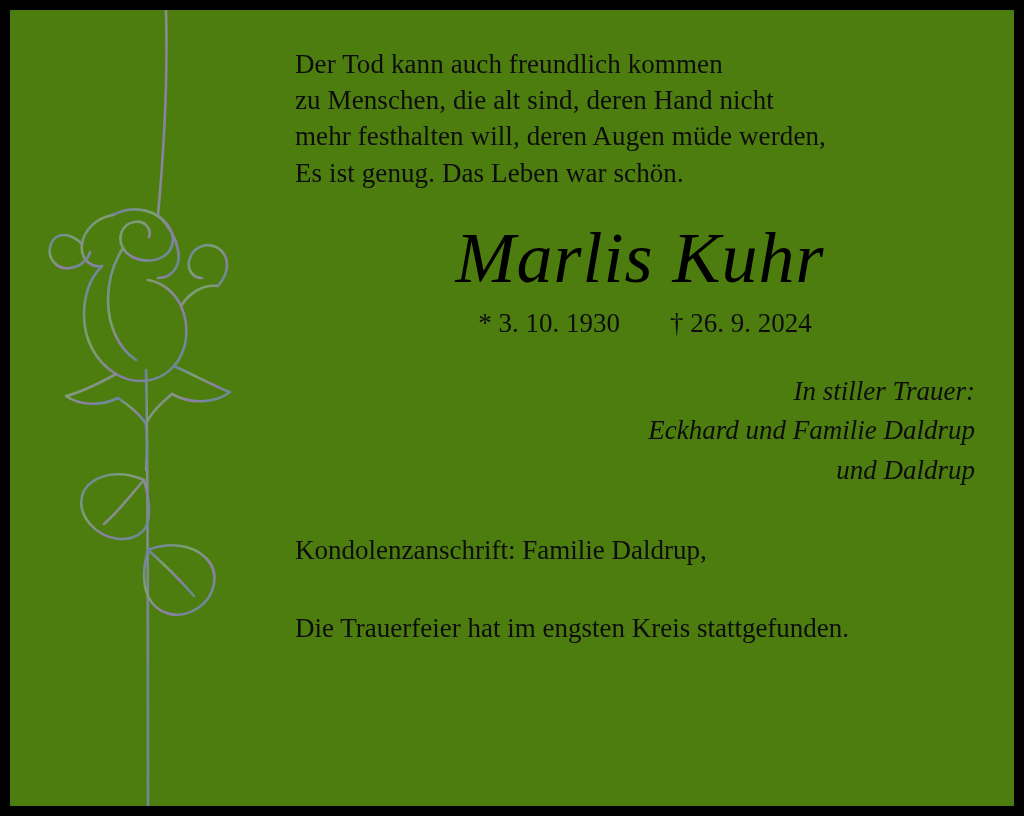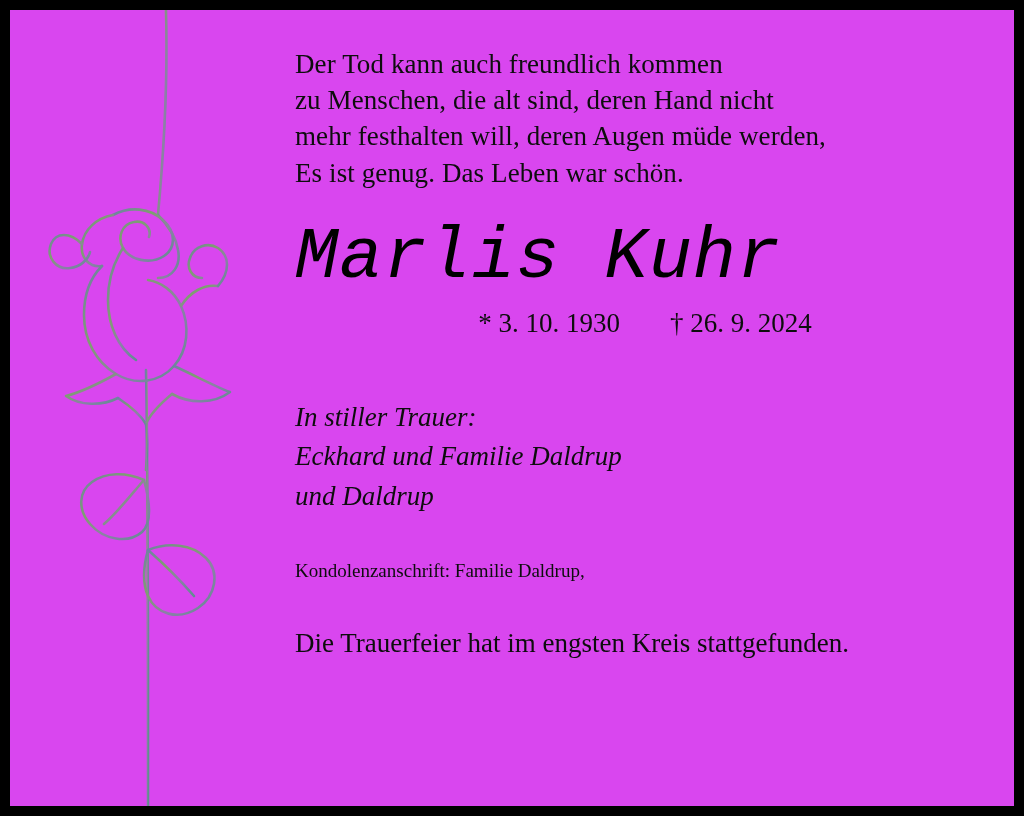--- a/index.html
+++ b/index.html
@@ -19,21 +19,21 @@
     width: 1024px;
     height: 816px;
     box-sizing: border-box;
     border: 10px solid #000000;
     background: #ffffff;
   }
   .inner {
     position: relative;
     width: 100%;
     height: 100%;
-    background: #d946ef;
+    background: #4d7c0f;
   }
 
   
   .rose-art {
     position: absolute;
     left: 8px;
     top: 0px;
     width: 255px;
     height: 796px;
   }
@@ -56,54 +56,54 @@
     line-height: 1.34;
     letter-spacing: 0.1px;
     color: #0d0d0d;
   }
   .poem .line {
     white-space: nowrap;
   }
 
   .name {
     margin-top: 30px;
+    text-align: center;
     font-size: 72px;
     font-style: italic;
     line-height: 1.05;
     letter-spacing: 1px;
     color: #000000;
     padding-right: 10px;
-    font-family: Liberation Mono, monospace;
   }
 
   .dates {
     margin-top: 12px;
     display: flex;
     justify-content: center;
     gap: 50px;
     font-size: 27px;
     color: #0d0d0d;
   }
   .dates .date {
     white-space: nowrap;
   }
 
   .mourners {
-    margin-top: 59px;
-    text-align: left;
+    margin-top: 33px;
+    text-align: right;
     font-style: italic;
     font-size: 27px;
     line-height: 1.45;
     color: #0d0d0d;
     padding-right: 20px;
   }
 
   .condolence {
     margin-top: 42px;
-    font-size: 19px;
+    font-size: 27px;
     line-height: 1.35;
     color: #0d0d0d;
   }
   .condolence .line {
     white-space: nowrap;
   }
 
   .note {
     margin-top: 42px;
     font-size: 27px;

